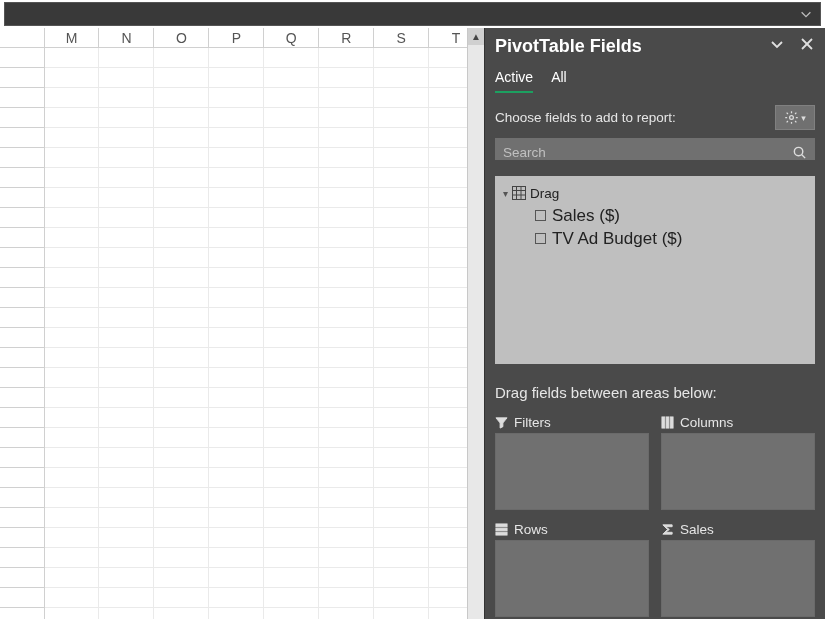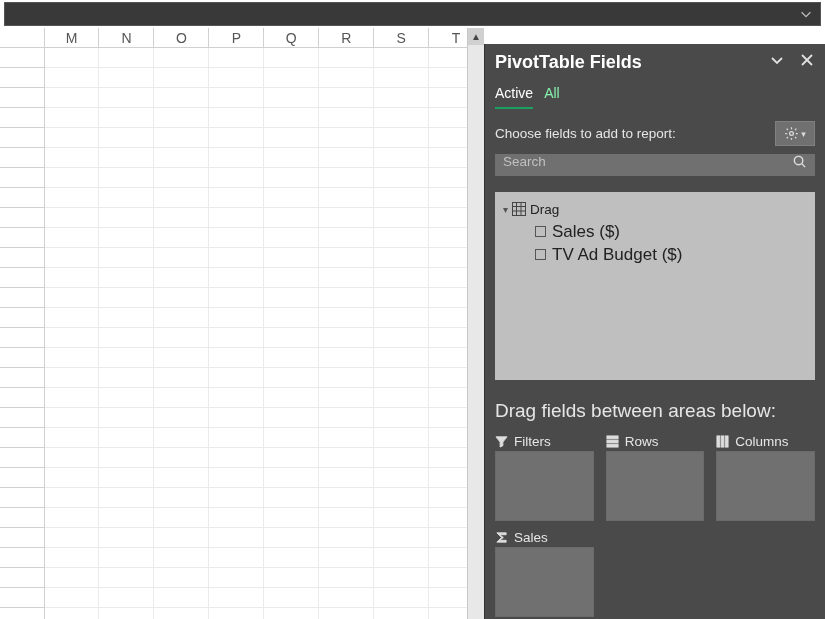--- a/index.html
+++ b/index.html
@@ -79,50 +79,49 @@
 
   
   .panel {
     flex:1;
     background:#4a4a4a;
     color:#e6e6e6;
     display:flex;
     flex-direction:column;
     padding: 8px 10px 0 10px;
     border-left:1px solid #333;
-    margin-top:16px;
   }
   .panel-header {
     display:flex; align-items:center; justify-content:space-between;
     font-size:18px; font-weight:600;
     margin-bottom:12px;
   }
   .panel-header .title { color:#fff; }
   .panel-header .icons { display:flex; gap:14px; }
   .panel-header .icons svg { width:16px; height:16px; stroke:#e0e0e0; }
   .tabs {
-    display:flex; gap:11px; font-size:14px;
+    display:flex; gap:18px; font-size:14px;
     margin-bottom:12px;
   }
-  .tab { color:#86efac; padding-bottom:6px; cursor:pointer; }
+  .tab { color:#ffffff; padding-bottom:6px; cursor:pointer; }
   .tab.active { color:#fff; border-bottom:2px solid #1ca060; }
   .instruction-row {
     display:flex; align-items:center; justify-content:space-between;
     font-size:13.5px; margin-bottom:8px;text-align:center;
   }
   .settings-btn {
     width:40px; height:25px; background:#707070;
     border:1px solid #808080;
     display:flex; align-items:center; justify-content:center; gap:2px;
   }
   .settings-btn svg { width:15px; height:15px; stroke:#ddd; fill:#ddd; }
   .settings-btn .chev { font-size:9px; color:#ddd; }
   .search-box {
     background:#707070; height:22px;
-    display:flex; align-items:flex-start; padding:0 8px;
+    display:flex; align-items:flex-end; padding:0 8px;
     margin-bottom:16px;
   }
   .search-box input {
     background:transparent; border:none; color:#ddd; outline:none;
     flex:1; font-size:13.5px;
   }
   .search-box input::placeholder { color:#c0c0c0; }
   .search-box svg { width:15px; height:15px; stroke:#ddd; fill:none; }
 
   .field-list {
@@ -140,24 +139,24 @@
   .tbl-icon { width:14px; height:14px; position:relative; }
   .tbl-icon svg { width:14px; height:14px; }
   .field-item {
     display:flex; align-items:center; gap:6px;
     padding-left:36px; height:23px; font-size:17px;
   }
   .field-item .cb {
     width:11px; height:11px; border:1px solid #555; background:#bfbfbf;
   }
 
-  .drag-label { font-size:19px; margin-bottom:10px; }
+  .drag-label { font-size:15px; margin-bottom:10px; }
   .areas {
     display:grid;
-    grid-template-columns: 1fr 1fr 1fr;
+    grid-template-columns: 1fr 1fr;
     grid-template-rows: 1fr 1fr;
     gap: 8px 12px;
     flex:1;
     min-height: 0;
     padding-bottom: 2px;
   }
   .area { display:flex; flex-direction:column; min-height:0; }
   .area-header {
     display:flex; align-items:center; gap:6px;
     font-size:13.5px; height:22px;
@@ -593,36 +592,36 @@
           <svg viewBox="0 0 14 14">
               <path d="M1 2h12L8.5 7.5v4l-3 1.5V7.5L1 2z" fill="#ddd"></path>
             </svg>
           <span>Filters</span>
         </div>
         <div class="area-box"></div>
       </div>
       <div class="area">
         <div class="area-header">
           <svg viewBox="0 0 14 14">
+              <rect x="1" y="1" width="3" height="12" fill="#ddd"></rect>
+              <rect x="5.5" y="1" width="3" height="12" fill="#ddd"></rect>
+              <rect x="10" y="1" width="3" height="12" fill="#ddd"></rect>
+            </svg>
+          <span>Columns</span>
+        </div>
+        <div class="area-box"></div>
+      </div>
+      <div class="area">
+        <div class="area-header">
+          <svg viewBox="0 0 14 14">
               <rect x="1" y="1" width="12" height="3" fill="#ddd"></rect>
               <rect x="1" y="5.5" width="12" height="3" fill="#ddd"></rect>
               <rect x="1" y="10" width="12" height="3" fill="#ddd"></rect>
             </svg>
           <span>Rows</span>
-        </div>
-        <div class="area-box"></div>
-      </div>
-      <div class="area">
-        <div class="area-header">
-          <svg viewBox="0 0 14 14">
-              <rect x="1" y="1" width="3" height="12" fill="#ddd"></rect>
-              <rect x="5.5" y="1" width="3" height="12" fill="#ddd"></rect>
-              <rect x="10" y="1" width="3" height="12" fill="#ddd"></rect>
-            </svg>
-          <span>Columns</span>
         </div>
         <div class="area-box"></div>
       </div>
       <div class="area">
         <div class="area-header">
           <svg viewBox="0 0 14 14">
               <path d="M2 2h10v2H5l4 3-4 3h7v2H2l5-5-5-5z" fill="#ddd"></path>
             </svg>
           <span>Sales</span>
         </div>

